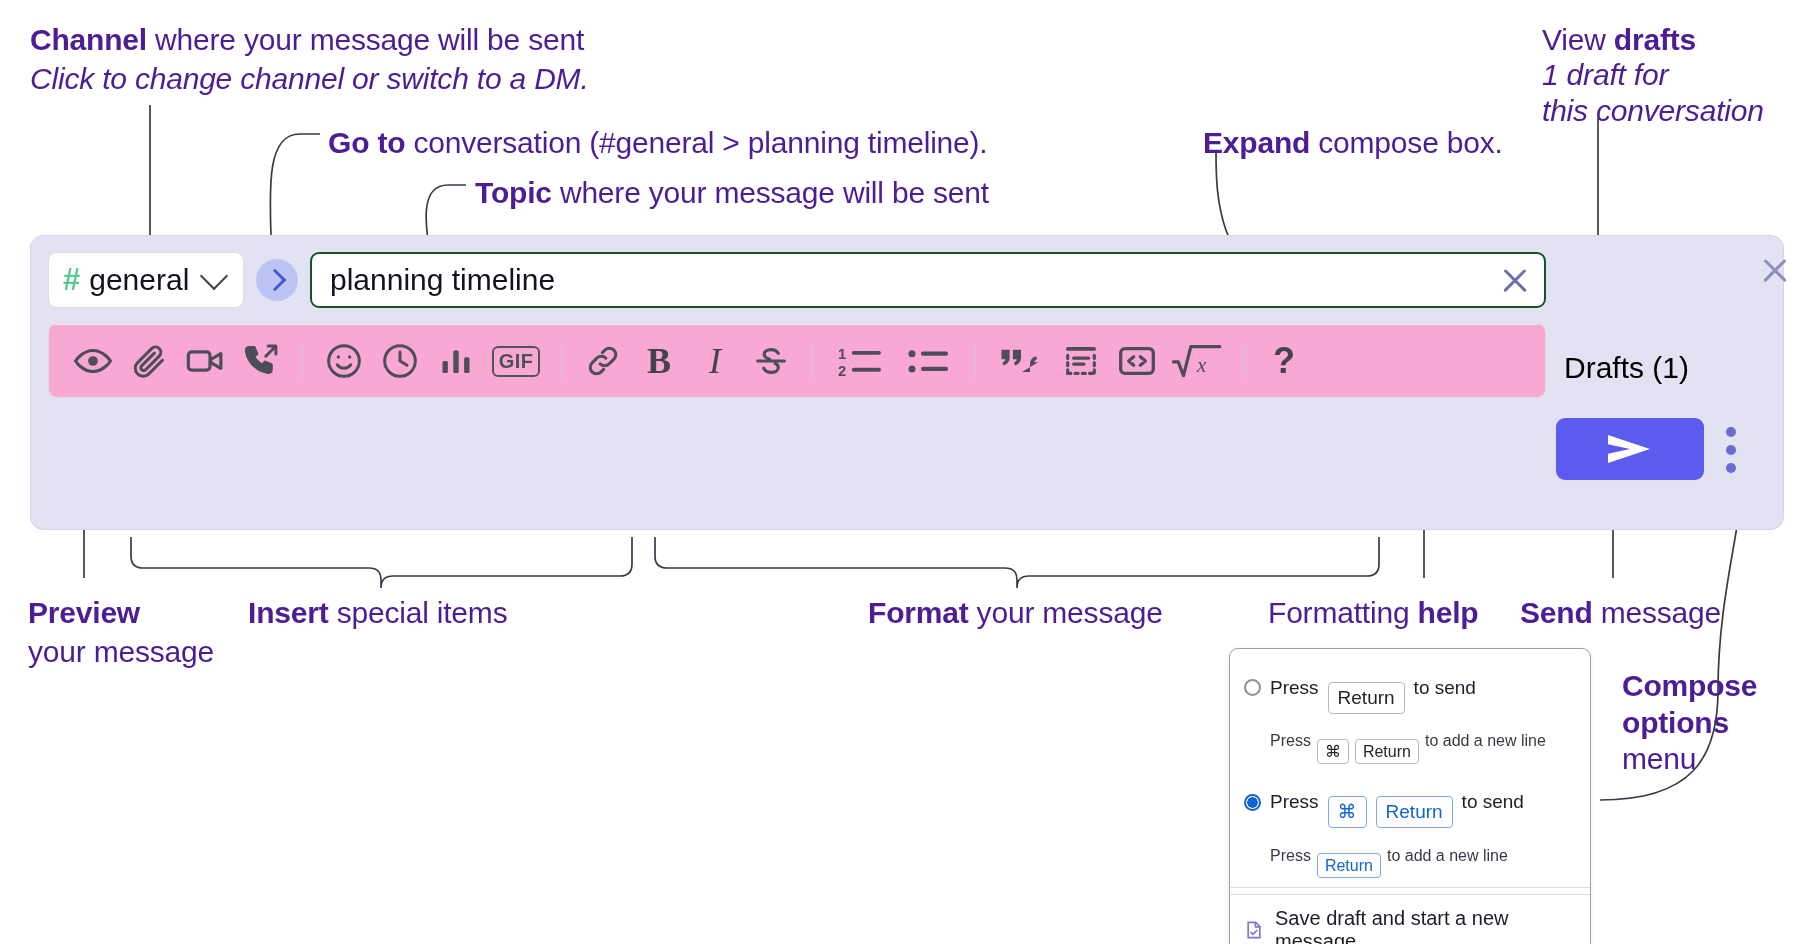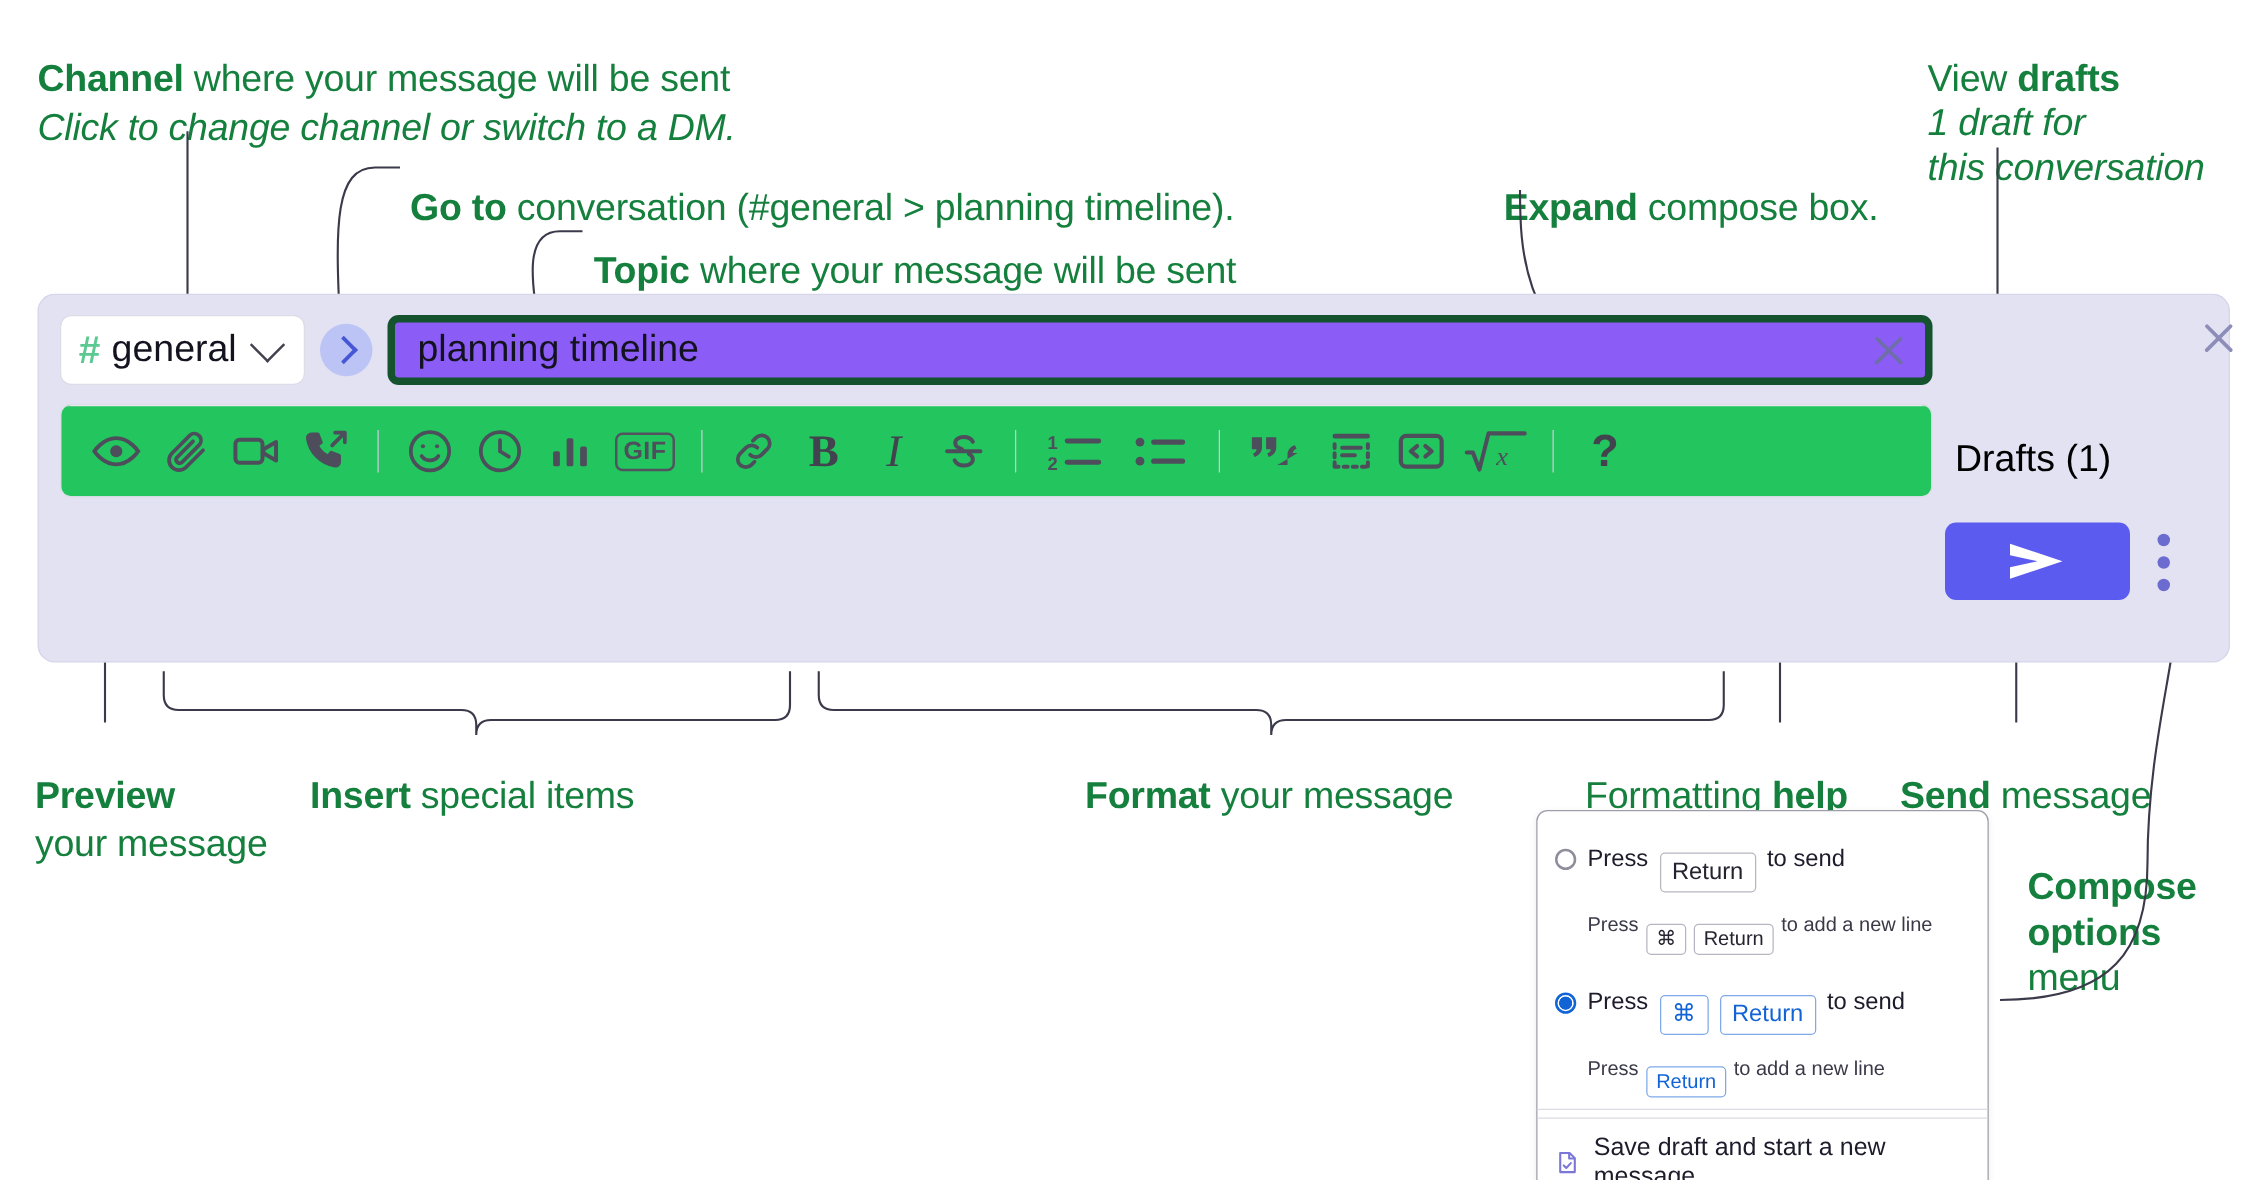--- a/index.html
+++ b/index.html
@@ -2,21 +2,21 @@
 <html><head>
 <meta charset="utf-8">
 <style>
   html,body{margin:0;padding:0;}
   body{
     width:1814px;height:944px;background:#ffffff;
     font-family:"Liberation Sans","DejaVu Sans",sans-serif;
     color:#1d1c2b;overflow:hidden;position:relative;
   }
   .abs{position:absolute;}
-  .ann{color:#15803d;font-size:30px;line-height:1.18;letter-spacing:-0.2px;margin-top:24px;}
+  .ann{color:#4c1d95;font-size:30px;line-height:1.18;letter-spacing:-0.2px;}
   .ann b{font-weight:700;}
   .ann i{font-style:italic;}
 
   
   #compose-widget{
     left:30px;top:235px;width:1754px;height:295px;
     background:#e2e2f2;border-radius:14px;
     box-shadow:0 0 0 1px #d6d6ea inset;
   }
   #compose-inner{
@@ -30,41 +30,41 @@
   }
   .hash{color:#5bc992;font-size:31px;font-weight:700;line-height:1;margin-top:-2px;}
   #channel-name{font-size:30px;color:#13121f;}
   .chev{width:18px;height:18px;border-right:2.6px solid #43424f;border-bottom:2.6px solid #43424f;transform:rotate(45deg);margin:-8px 0 0 6px;}
   #goto-btn{
     width:42px;height:42px;border-radius:50%;background:#bcc4f5;
     display:flex;align-items:center;justify-content:center;flex:none;
   }
   #goto-btn .gl{width:13px;height:13px;border-right:3.4px solid #4657d6;border-top:3.4px solid #4657d6;transform:rotate(45deg);margin-left:-4px;}
   #topic-field{
-    flex:1;height:56px;background:#8b5cf6;border:6px solid #14532d;border-radius:9px;
+    flex:1;height:56px;background:#ffffff;border:2px solid #14532d;border-radius:9px;
     display:flex;align-items:center;padding:0 14px 0 18px;box-sizing:border-box;justify-content:flex-end;
   }
   #topic-value{flex:1;font-size:30px;color:#13121f;}
   .xicon{width:30px;height:30px;position:relative;flex:none;}
   .xicon::before,.xicon::after{
     content:"";position:absolute;left:0;top:13.5px;width:30px;height:3.4px;
     background:#6f6fa8;border-radius:2px;
   }
   .xicon::before{transform:rotate(45deg);}
   .xicon::after{transform:rotate(-45deg);}
 
   #msgbox{
     margin-top:14px;background:#fff;border:1px solid #dddde8;border-radius:9px;overflow:hidden;
   }
   #msgarea{height:104px;position:relative;}
   #placeholder{position:absolute;left:20px;top:26px;font-size:29px;color:#6e6d7c;}
   #expand-icon{position:absolute;right:20px;top:30px;width:34px;height:34px;}
 
   #toolbar{
-    height:72px;background:#22c55e;border-top:1px solid #e8e8ef;
+    height:72px;background:#f9a8d4;border-top:1px solid #e8e8ef;
     display:flex;align-items:center;padding:0 16px;gap:0;
   }
   .tb{width:56px;height:56px;display:flex;align-items:center;justify-content:center;flex:none;color:#535360;}
   .sep{width:1px;height:34px;background:#c9c9d6;margin:0 13px;flex:none;}
   .gif{
     border:2.6px solid #535360;border-radius:6px;font-size:20px;font-weight:700;
     padding:2px 5px;letter-spacing:0.4px;color:#4e4e5c;
   }
   .bold-g{font-size:36px;font-weight:700;color:#43424f;font-family:"Liberation Serif",serif;}
   .ital-g{font-size:36px;font-style:italic;color:#43424f;font-family:"Liberation Serif",serif;}

